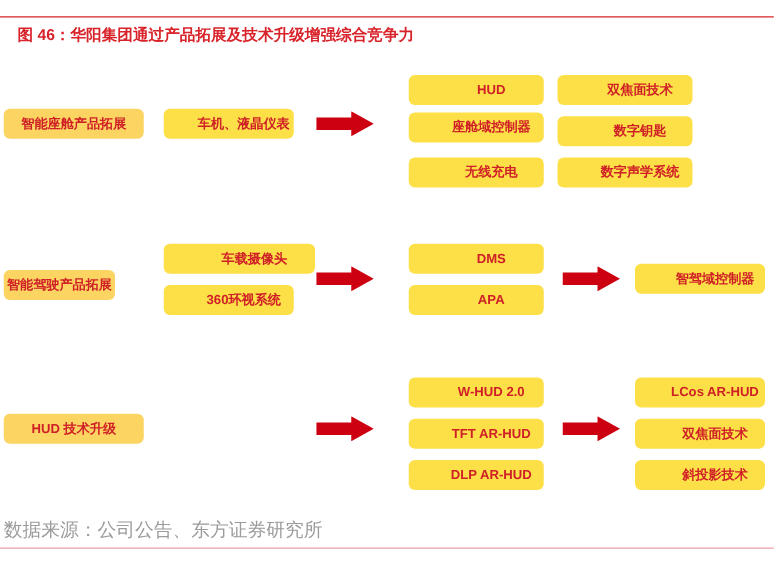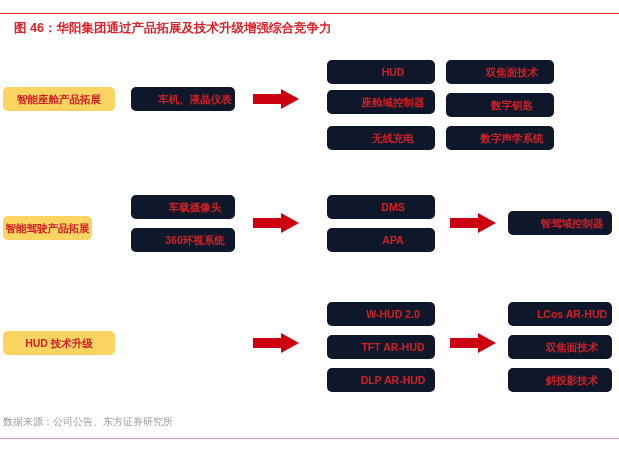--- a/index.html
+++ b/index.html
@@ -43,39 +43,39 @@
     font-weight: bold;
     color: #d9232a;
     letter-spacing: 0px;
     white-space: nowrap;
     text-align: right;
   }
   .source {
     position: absolute;
     left: 3px;
     top: 415px;
-    font-size: 10px;
+    font-size: 15px;
     color: #9b9b9b;
     white-space: nowrap;
   }
   
   .node {
     position: absolute;
     box-sizing: border-box;
     display: flex;
     align-items: center;
     justify-content: center;
     border-radius: 5px;
     font-size: 10.5px;
     font-weight: bold;
     white-space: nowrap;
     line-height: 1;
   }
   .node.gray {
-    background: #0f172a;
+    background: #fde047;
     color: #cf2027;
     padding-left: 24px;
   }
   .node.yellow {
     background: #fcd462;
     color: #cf2027;
   }
   
   .arrow {
     position: absolute;
@@ -105,21 +105,21 @@
   <div class="node gray" style="left:327px; top:60px; width:108px; height:24px;">HUD</div>
   <div class="node gray" style="left:327px; top:90px; width:108px; height:24px;">座舱域控制器</div>
   <div class="node gray" style="left:327px; top:126px; width:108px; height:24px;">无线充电</div>
 
   <div class="node gray" style="left:446px; top:60px; width:108px; height:24px;">双焦面技术</div>
   <div class="node gray" style="left:446px; top:93px; width:108px; height:24px;">数字钥匙</div>
   <div class="node gray" style="left:446px; top:126px; width:108px; height:24px;">数字声学系统</div>
 
   <div class="node yellow" style="left:3px; top:216px; width:89px; height:24px;">智能驾驶产品拓展</div>
 
-  <div class="node gray" style="left:131px; top:195px; width:104px; height:24px;">车载摄像头</div>
+  <div class="node gray" style="left:131px; top:195px; width:121px; height:24px;">车载摄像头</div>
   <div class="node gray" style="left:131px; top:228px; width:104px; height:24px;">360环视系统</div>
 
   <span class="arrow" style="left:253px; top:213px; width:46px; height:20px;">
     <svg width="46" height="20" viewBox="0 0 46 20">
       <polygon points="0,5 28,5 28,0 46,10 28,20 28,15 0,15" fill="#cc0010"></polygon>
     </svg>
   </span>
 
   <div class="node gray" style="left:327px; top:195px; width:108px; height:24px;">DMS</div>
   <div class="node gray" style="left:327px; top:228px; width:108px; height:24px;">APA</div>

